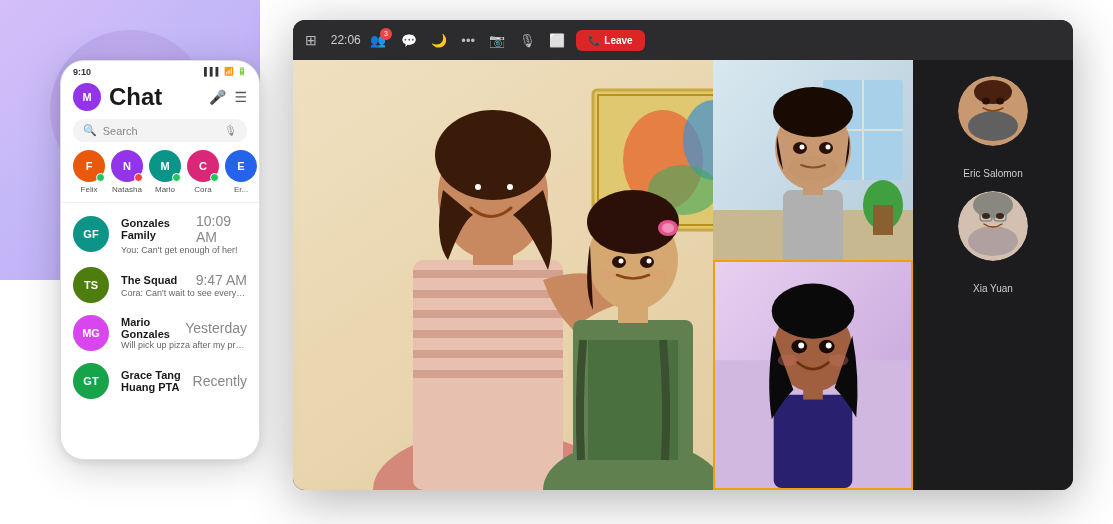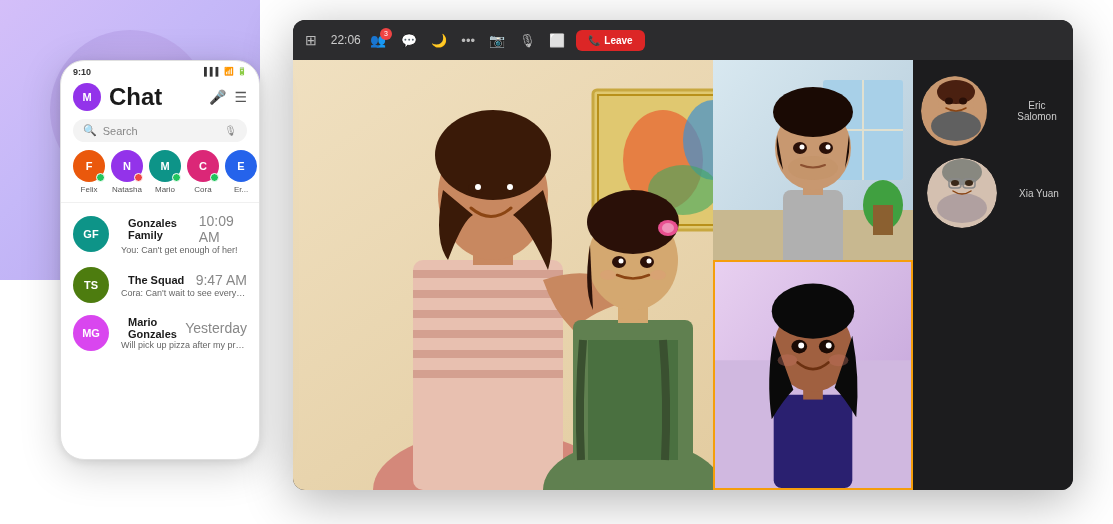--- a/index.html
+++ b/index.html
@@ -239,21 +239,20 @@
     .chat-item-header {
       display: flex;
       justify-content: space-between;
       align-items: center;
     }
 
     .chat-item-name {
       font-size: 11px;
       font-weight: 600;
       color: #1a1a1a;
-      margin-left: 7px;
     }
 
     .chat-item-time {
       font-size: 14px;
       color: #888;
     }
 
     .chat-item-preview {
       font-size: 9px;
       color: #666;
@@ -393,21 +392,21 @@
       display: flex;
       flex-direction: column;
       align-items: center;
       padding: 16px 8px;
       gap: 12px;
       z-index: 15;
     }
 
     .participant-item {
       display: flex;
-      flex-direction: row;
+      flex-direction: column;
       align-items: center;
       gap: 22px;
     }
 
     .participant-avatar {
       width: 70px;
       height: 70px;
       border-radius: 50%;
       overflow: hidden;
     }
@@ -526,20 +525,30 @@
         <div class="chat-item-avatar" style="background:#d946ef;">MG</div>
         <div class="chat-item-content">
           <div class="chat-item-header">
             <span class="chat-item-name">Mario Gonzales</span>
             <span class="chat-item-time">Yesterday</span>
           </div>
           <div class="chat-item-preview">Will pick up pizza after my practice.</div>
         </div>
       </div>
 
+      <div class="chat-item">
+        <div class="chat-item-avatar" style="background:#16a34a;">GT</div>
+        <div class="chat-item-content">
+          <div class="chat-item-header">
+            <span class="chat-item-name">Grace Tang Huang PTA</span>
+            <span class="chat-item-time">Recently</span>
+          </div>
+          <div class="chat-item-preview"></div>
+        </div>
+      </div>
     </div>
   </div>
 
   <div class="desktop-ui">
 
     <div class="desktop-toolbar">
       <span class="toolbar-grid-icon">⊞</span>
       <span style="color:#ccc;font-size:12px;">22:06</span>
       <div class="toolbar-icons">
         <span class="toolbar-icon" style="position:relative;">

